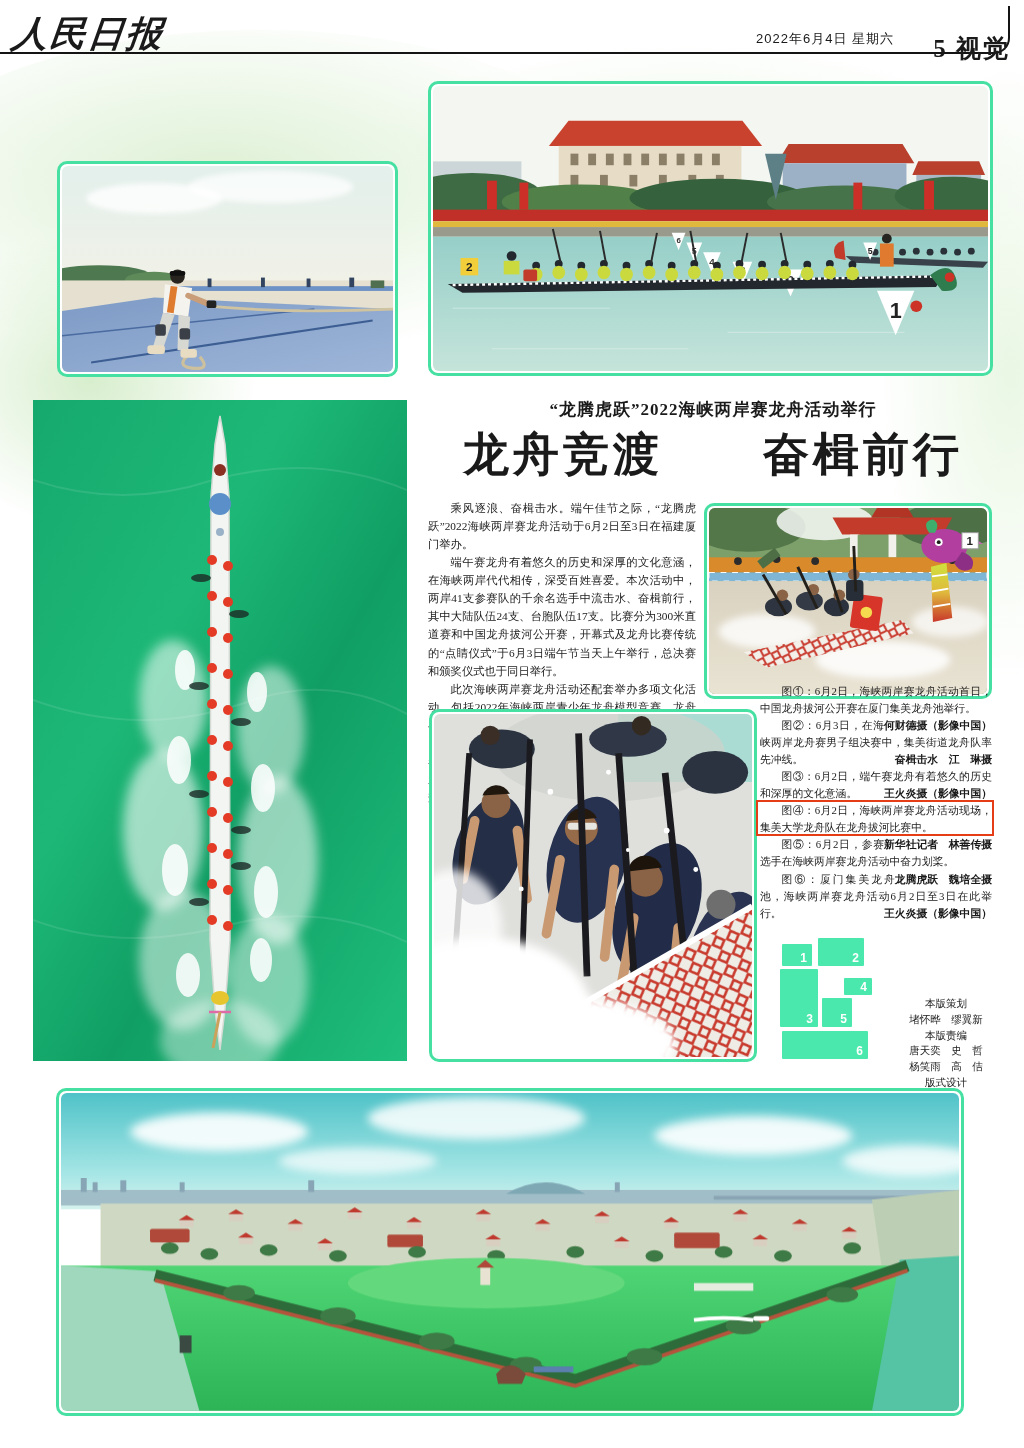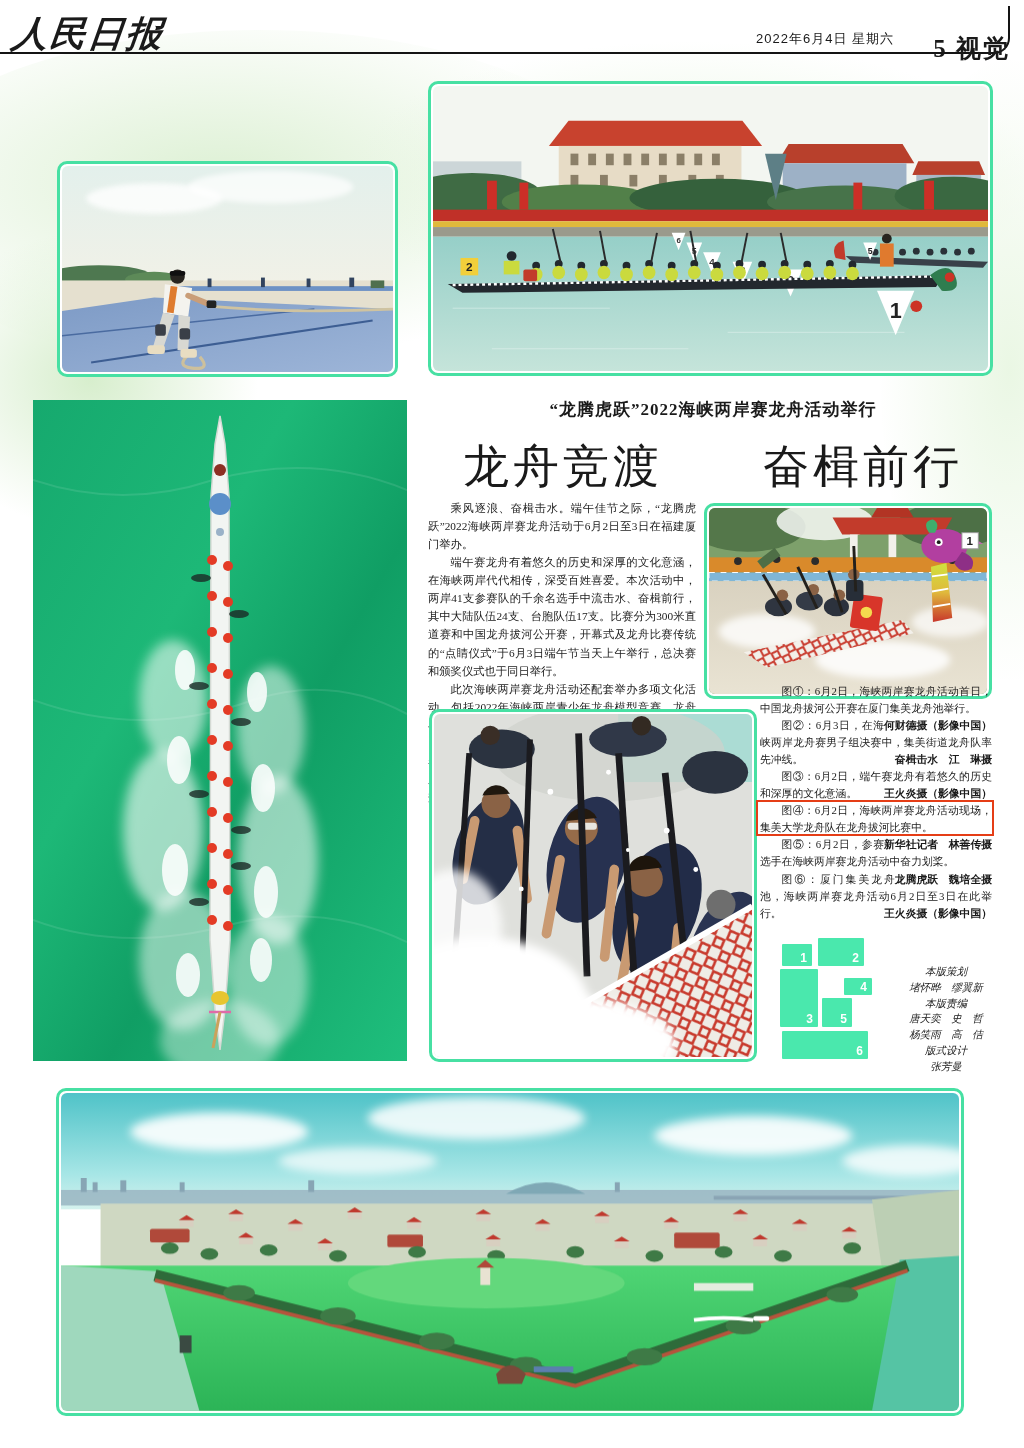--- a/index.html
+++ b/index.html
@@ -27,22 +27,22 @@
   .photo{position:absolute;box-sizing:border-box;border:3px solid #47e0a3;background:#ffffff;
     padding:2px;border-radius:10px;}
   .photo .ph-inner{width:100%;height:100%;border-radius:6px;overflow:hidden;display:block;}
   .photo.noframe{border:none;padding:0;border-radius:0;}
   .photo.noframe .ph-inner{border-radius:0;}
   svg{display:block;}
 
   
   .kicker{position:absolute;left:430px;top:398px;width:566px;text-align:center;
     font-size:17px;font-weight:700;letter-spacing:1px;font-family:Liberation Serif, serif;}
-  .main-title{position:absolute;left:430px;top:436px;width:566px;text-align:center;
-    font-size:46px;font-weight:400;letter-spacing:4px;font-family:"Liberation Sans","DejaVu Sans",sans-serif;}
+  .main-title{position:absolute;left:430px;top:424px;width:566px;text-align:center;
+    font-size:46px;font-weight:700;letter-spacing:4px;font-family:"Liberation Sans","DejaVu Sans",sans-serif;}
 
   
   .article{position:absolute;left:428px;top:499px;width:268px;font-size:11.3px;line-height:1.6;
     text-align:justify;}
   .article p{margin:0;text-indent:2em;}
   .byline{text-align:right;text-indent:0 !important;padding-right:8px;}
 
   
   .captions{position:absolute;left:760px;top:683px;width:232px;font-size:10.8px;line-height:1.58;text-align:justify;}
   .cap{margin:0;text-indent:2em;position:relative;}
@@ -50,22 +50,22 @@
   .cap.highlight::after{content:"";position:absolute;left:-4px;right:-2px;top:-2px;bottom:0px;
     border:2.5px solid #e53d16;pointer-events:none;}
 
   
   .minimap{position:absolute;left:778px;top:936px;width:104px;height:126px;}
   .mm-box{position:absolute;background:#4ae8ad;color:#ffffff;font-family:"Liberation Sans",sans-serif;
     font-weight:700;font-size:12px;display:flex;align-items:flex-end;justify-content:flex-end;
     padding:0 5px 1px 0;box-sizing:border-box;border-radius:1px;}
 
   
-  .credits{position:absolute;left:896px;top:964px;width:100px;text-align:center;
-    font-size:10.5px;line-height:1.5;font-style:italic;}
+  .credits{position:absolute;left:896px;top:996px;width:100px;text-align:center;
+    font-size:10.5px;line-height:1.5;}
   .credits div{white-space:nowrap;}
 </style>
 </head>
 <body>
 
 <div class="blob blob1"></div>
 <div class="blob blob2"></div>
 <div class="blob blob3"></div>
 <div class="blob blob4"></div>
 

